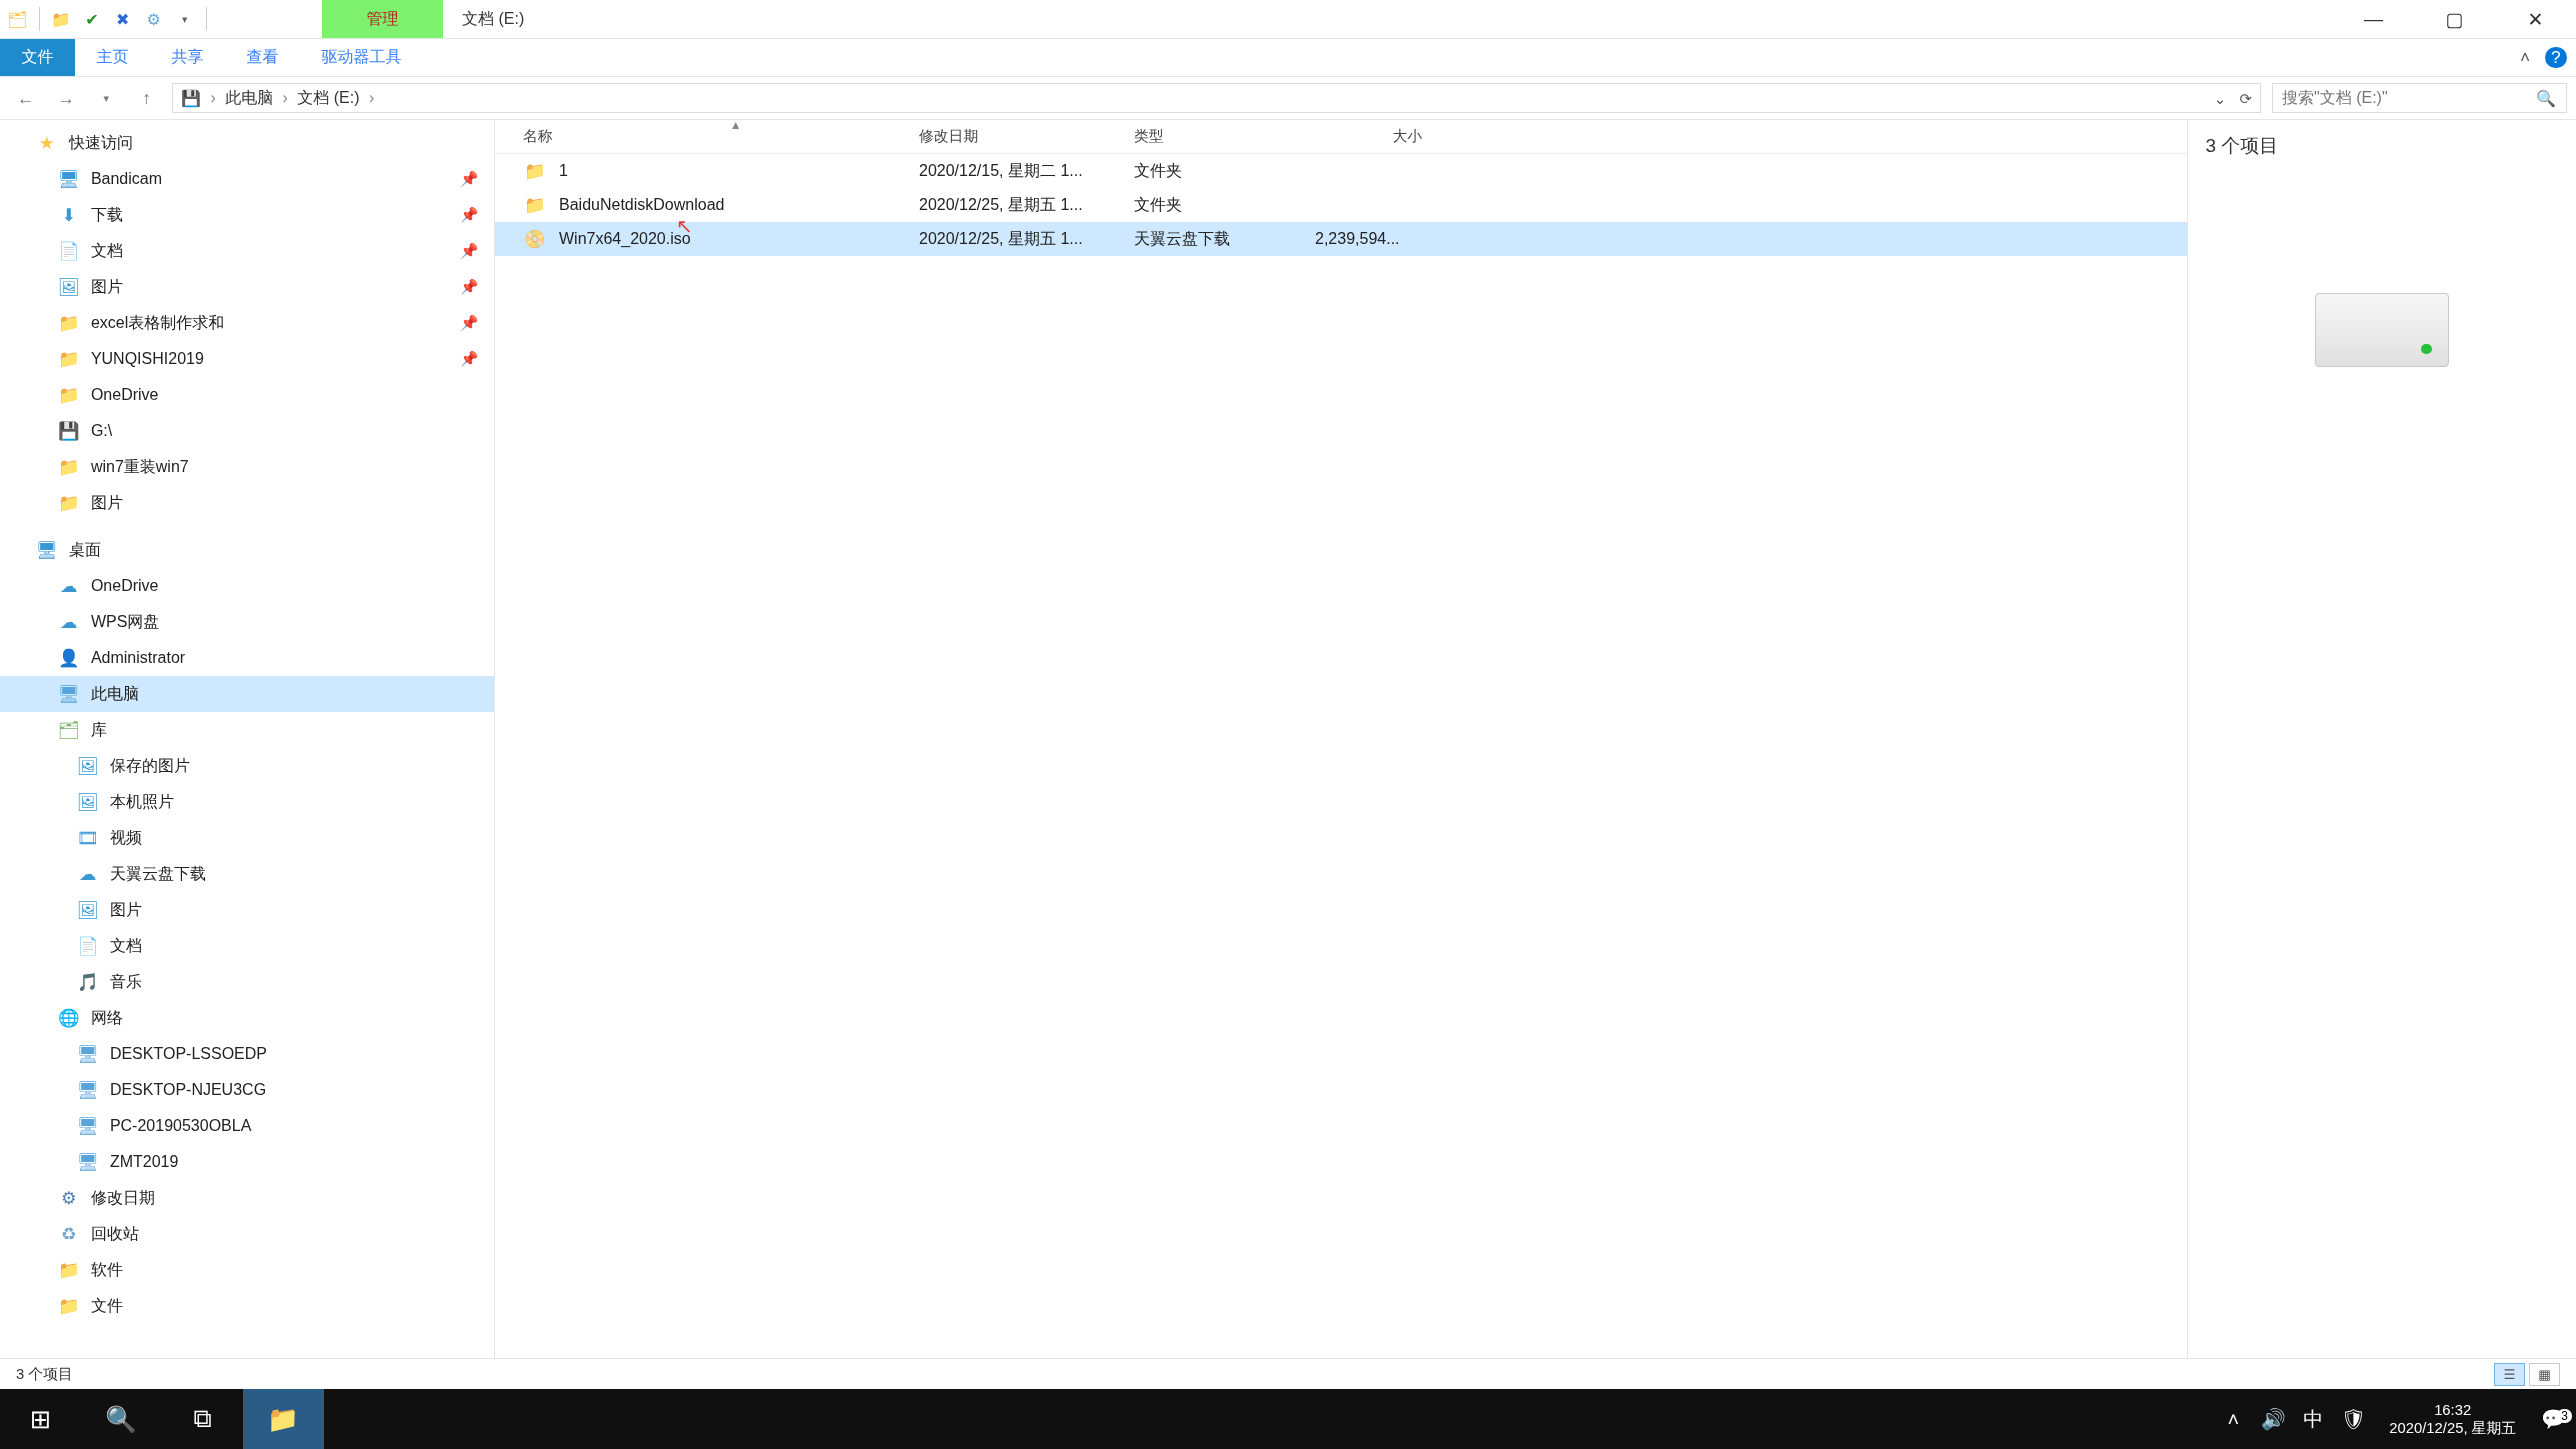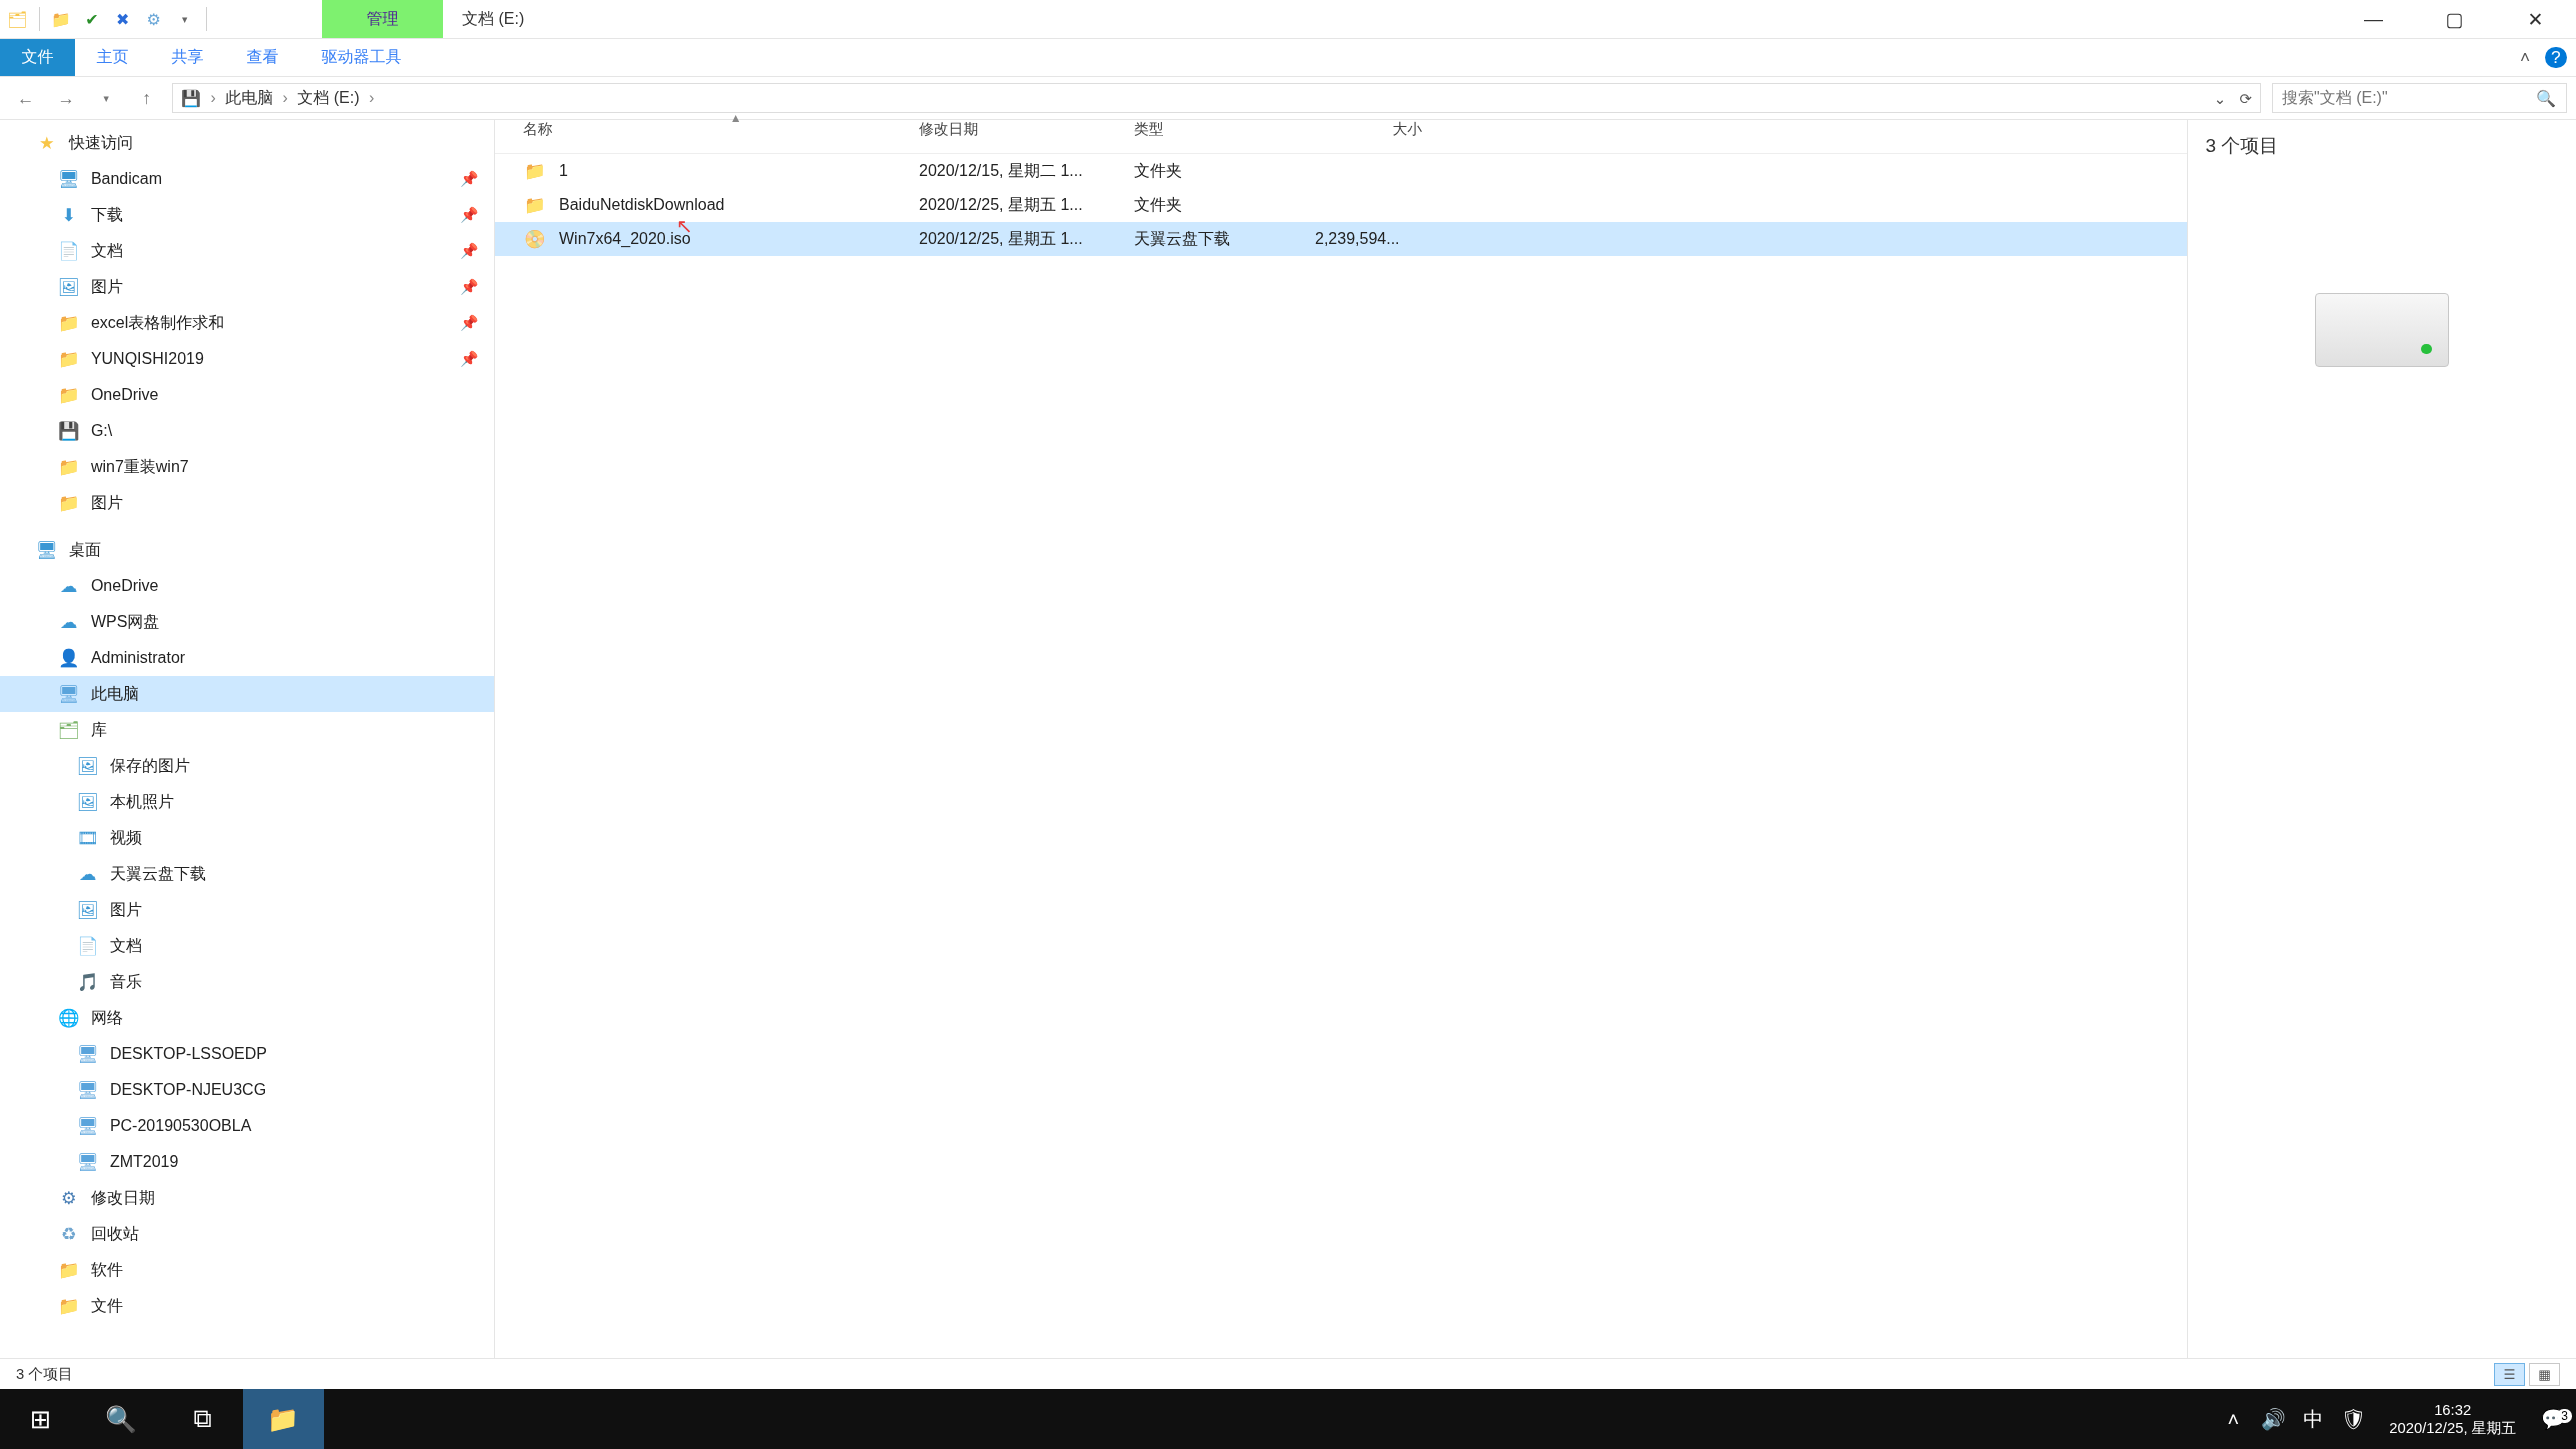--- a/index.html
+++ b/index.html
@@ -6,21 +6,21 @@
 html,body { width:2576px; height:1449px; background:#fff; overflow:hidden; }
 
 
 .win { position:absolute; left:0; top:0; width:2576px; height:1389px; background:#fff; display:flex; flex-direction:column; }
 
 
 .titlebar { height:39px; display:flex; align-items:center; background:#fff; border-bottom:0.7px solid #e5e5e5; }
 .qat { display:flex; align-items:center; gap:9.4px; padding-left:6.7px; height:100%; }
 .qat .ico { width:21.5px; height:21.5px; display:flex; align-items:center; justify-content:center; font-size:16px; }
 .qat-sep { width:0.7px; height:24px; background:#d0d0d0; margin:0 1.3px; }
-.ctx-tab { margin-left:114px; width:121px; height:100%; display:flex; align-items:center; justify-content:center; background:#7ef16f; color:#4c1d95; font-size:16px; }
+.ctx-tab { margin-left:114px; width:121px; height:100%; display:flex; align-items:center; justify-content:center; background:#7ef16f; color:#b91c1c; font-size:16px; }
 .title-text { margin-left:19px; font-size:16px; color:#333; }
 .winctl { margin-left:auto; display:flex; height:100%; }
 .winctl .btn { width:81px; display:flex; align-items:center; justify-content:center; font-size:19px; color:#333; }
 
 
 .ribbon { height:38px; display:flex; align-items:stretch; border-bottom:0.7px solid #e5e5e5; }
 .ribbon .tab { padding:0 21.5px; display:flex; align-items:center; font-size:16px; color:#3b82f6; cursor:default; }
 .ribbon .tab.file { background:#1e8bcd; color:#fff; }
 .ribbon-right { margin-left:auto; display:flex; align-items:center; gap:9.4px; padding-right:9.4px; }
 .ribbon-right .ico { width:21.5px; height:21.5px; display:flex; align-items:center; justify-content:center; font-size:17.4px; }
@@ -52,21 +52,21 @@
 .pin { position:absolute; right:14.8px; color:#7a7a7a; font-size:14.8px; }
 .star { color:#f8c648; }
 .folder-ico { color:#f8c648; }
 .blue-ico { color:#3a97d4; }
 .pc-ico { color:#5aa4dc; }
 .net-ico { color:#3a97d4; }
 .lib-ico { color:#7db56c; }
 
 
 .files { flex:1 1 auto; display:flex; flex-direction:column; }
-.cols { display:flex; align-items:flex-start; height:34px; border-bottom:0.7px solid #eee; font-size:14.8px; color:#444; padding-left:28px; }
+.cols { display:flex; align-items:center; height:34px; border-bottom:0.7px solid #eee; font-size:14.8px; color:#444; padding-left:28px; }
 .cols .c { display:flex; align-items:center; }
 .c-name { width:396px; }
 .c-date { width:215px; }
 .c-type { width:181px; }
 .c-size { width:107px; justify-content:flex-end; }
 .sort-up { margin:0 auto; color:#888; font-size:12px; position:relative; top:-12px; }
 .rows { flex:1; }
 .row { display:flex; align-items:center; height:34px; font-size:16px; color:#222; padding-left:28px; }
 .row .ri { width:24px; height:24px; margin-right:12px; display:flex; align-items:center; justify-content:center; font-size:17.4px; }
 .row .c-name { display:flex; align-items:center; }

